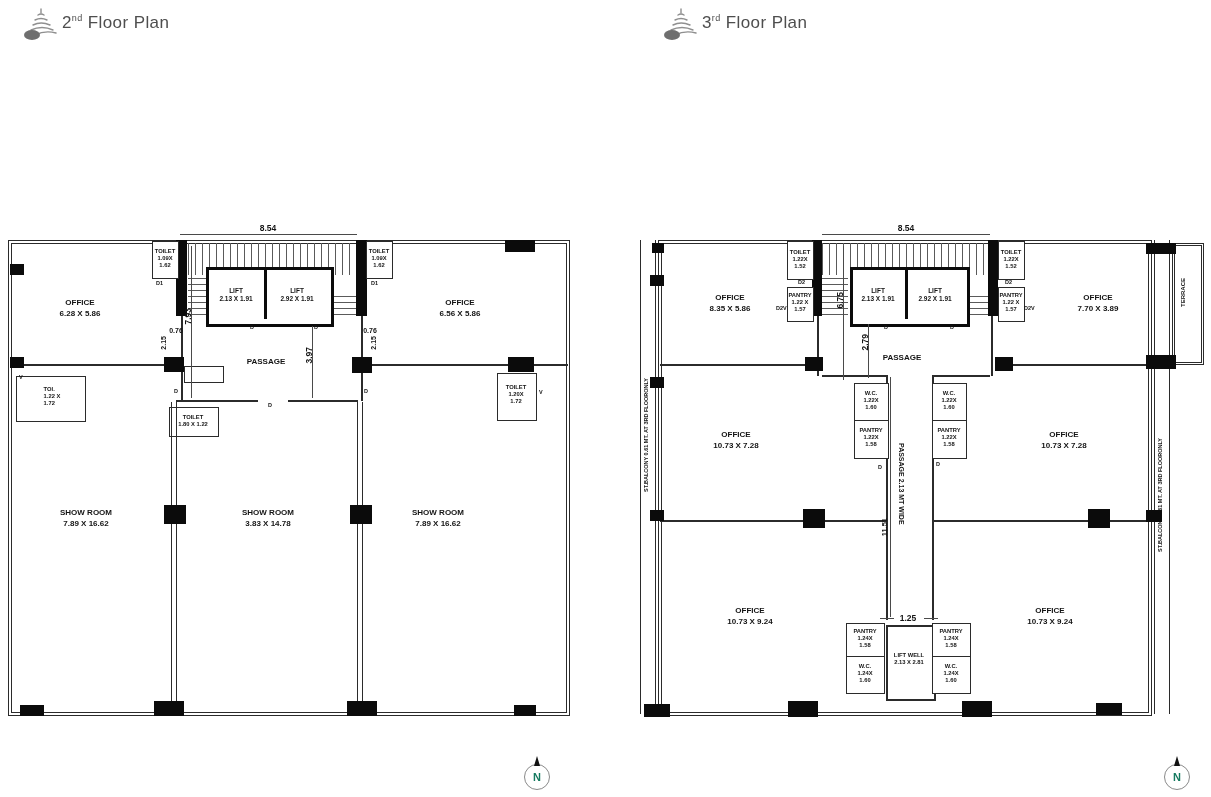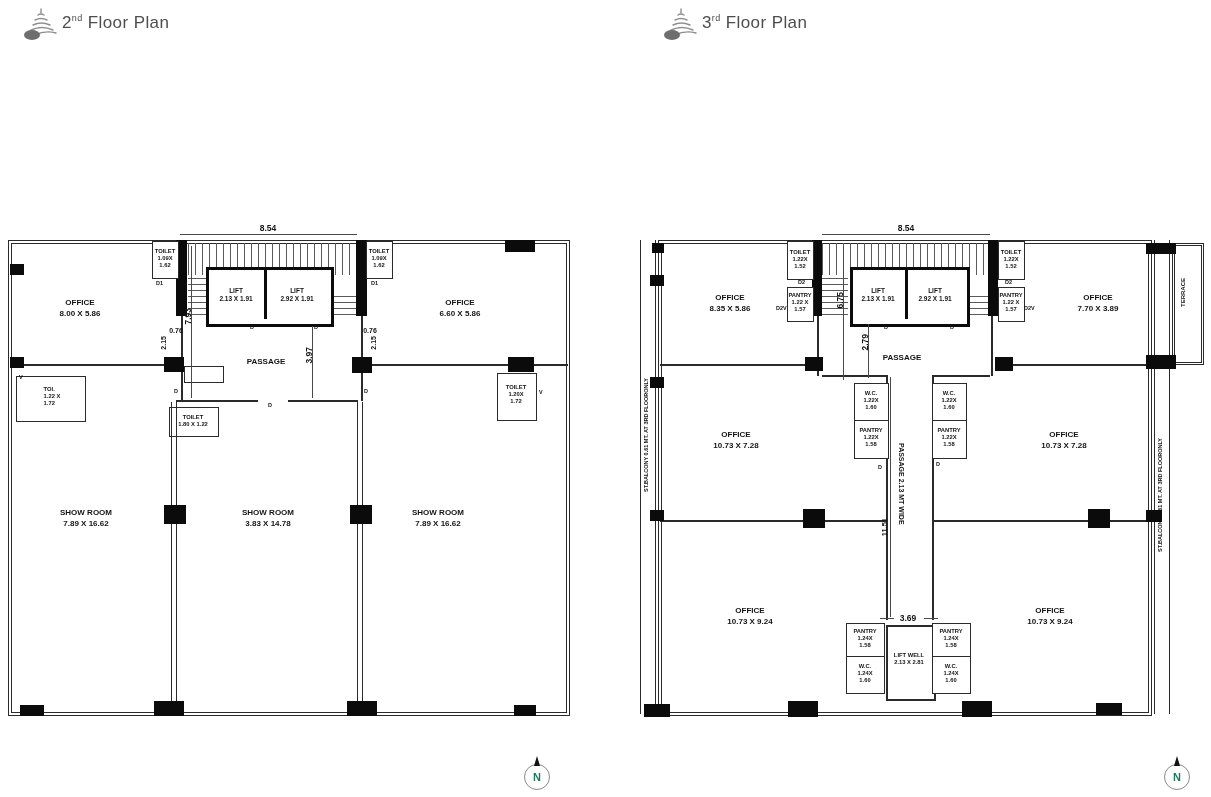--- a/index.html
+++ b/index.html
@@ -98,25 +98,25 @@
 <div class="box" style="left:366px;top:241px;width:25px;height:36px"></div>
 <div class="lbl sm" style="left:379px;top:259px">
     <div>TOILET</div>
     <div>1.09X</div>
     <div>1.62</div>
   </div>
 <div class="door" style="left:371px;top:280px">D1</div>
 
 <div class="lbl" style="left:80px;top:309px">
     <div>OFFICE</div>
-    <div>8.00 X 5.86</div>
+    <div>6.28 X 5.86</div>
   </div>
 <div class="lbl" style="left:460px;top:309px">
     <div>OFFICE</div>
-    <div>6.60 X 5.86</div>
+    <div>6.56 X 5.86</div>
   </div>
 
 <div class="lbl" style="left:266px;top:362px">PASSAGE</div>
 <div class="wh" style="left:176px;top:400px;width:82px"></div>
 <div class="wh" style="left:288px;top:400px;width:70px"></div>
 <div class="door" style="left:268px;top:402px">D</div>
 <div class="door" style="left:174px;top:388px">D</div>
 <div class="door" style="left:364px;top:388px">D</div>
 <div class="box" style="left:184px;top:366px;width:38px;height:15px"></div>
 
@@ -306,21 +306,21 @@
     <div>OFFICE</div>
     <div>10.73 X 9.24</div>
   </div>
 <div class="lbl" style="left:1050px;top:617px">
     <div>OFFICE</div>
     <div>10.73 X 9.24</div>
   </div>
 
 <div class="dlh" style="left:880px;top:618px;width:14px"></div>
 <div class="dlh" style="left:924px;top:618px;width:14px"></div>
-<div class="dim" style="left:908px;top:618px">3.69</div>
+<div class="dim" style="left:908px;top:618px">1.25</div>
 <div class="box" style="left:846px;top:623px;width:37px;height:33px"></div>
 <div class="lbl sm" style="left:865px;top:639px">
     <div>PANTRY</div>
     <div>1.24X</div>
     <div>1.58</div>
   </div>
 <div class="box" style="left:846px;top:656px;width:37px;height:36px"></div>
 <div class="lbl sm" style="left:865px;top:674px">
     <div>W.C.</div>
     <div>1.24X</div>

